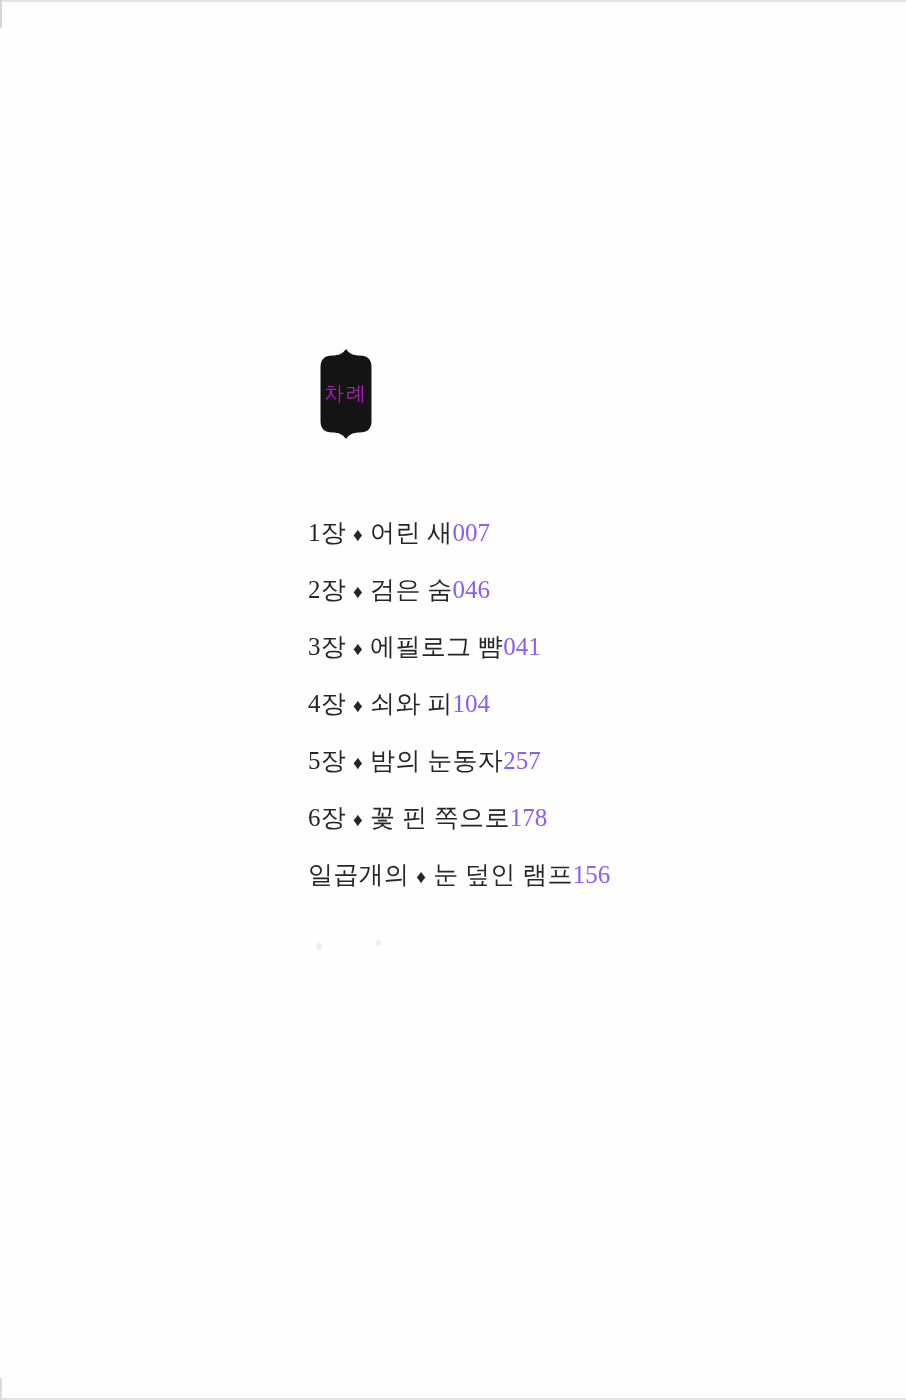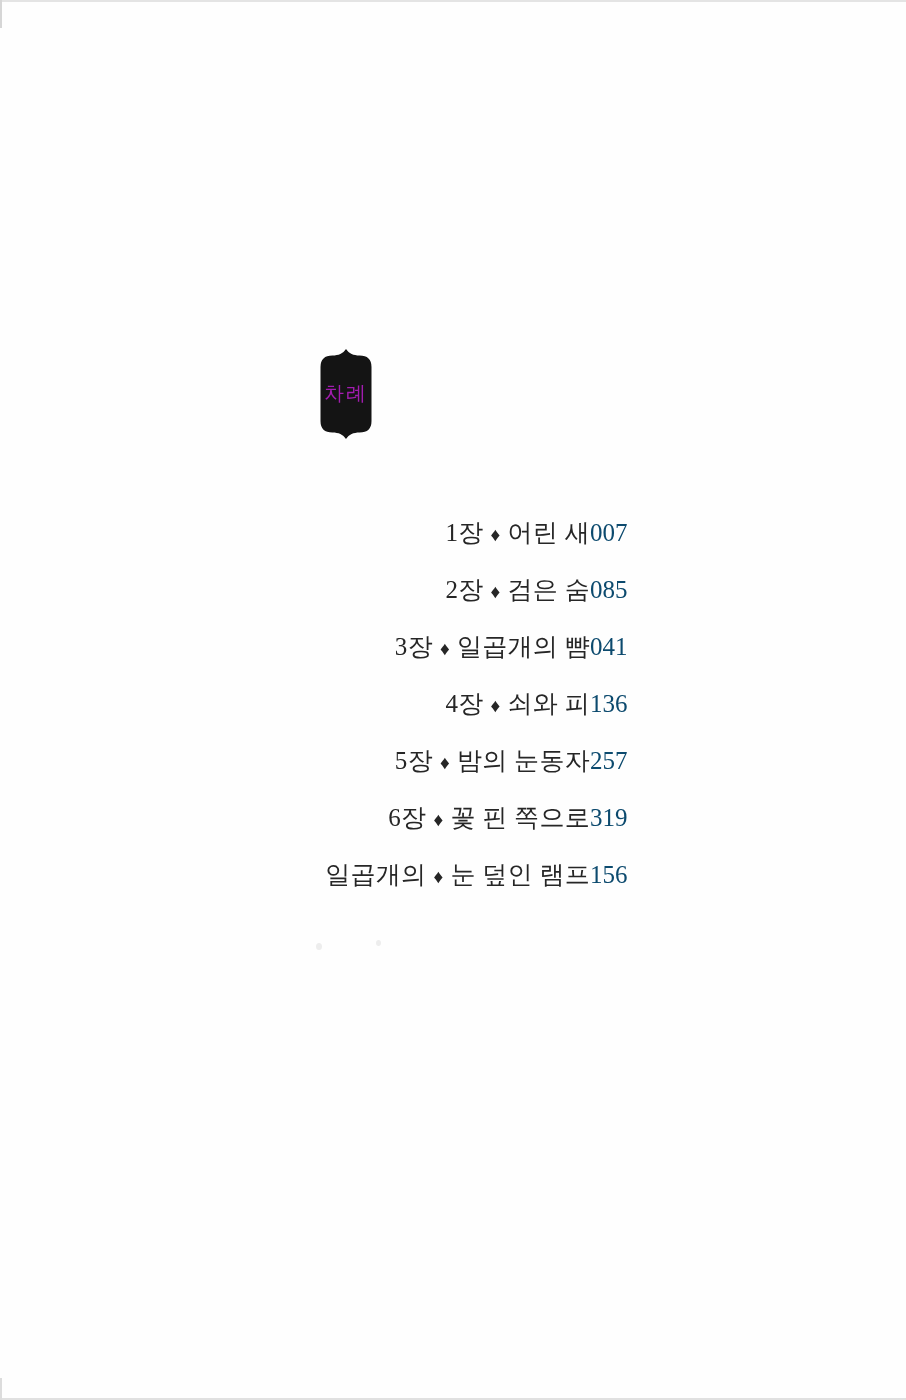--- a/index.html
+++ b/index.html
@@ -63,21 +63,21 @@
 
   
   .toc-list {
     position: absolute;
     left: 308px;
     top: 505px;
     width: 322px;
   }
   .toc-row {
     display: flex;
-    justify-content: flex-end;
+    justify-content: flex-start;
     align-items: center;
     height: 57px;
     font-size: 25px;
     line-height: 1.15;
   }
   .toc-label {
     display: flex;
     align-items: center;
     gap: 7px;
     white-space: nowrap;
@@ -85,21 +85,21 @@
   }
   .diamond {
     font-size: 19px;
     line-height: 1;
     transform: translateY(1px);
   }
   .toc-page {
     width: 40px;
     text-align: left;
     font-size: 25px;
-    color: #0c4a6e;
+    color: #8b5cf6;
   }
 </style>
 </head>
 <body>
 
 <div class="page">
 
   <div class="edge-top"></div>
   <div class="edge-bottom"></div>
   <div class="edge-left-top"></div>
@@ -136,57 +136,57 @@
       </span>
       <span class="toc-page">007</span>
     </div>
 
     <div class="toc-row">
       <span class="toc-label">
         <span>2장</span>
         <span class="diamond">♦</span>
         <span>검은 숨</span>
       </span>
-      <span class="toc-page">085</span>
+      <span class="toc-page">046</span>
     </div>
 
     <div class="toc-row">
       <span class="toc-label">
         <span>3장</span>
         <span class="diamond">♦</span>
-        <span>일곱개의 뺨</span>
+        <span>에필로그 뺨</span>
       </span>
       <span class="toc-page">041</span>
     </div>
 
     <div class="toc-row">
       <span class="toc-label">
         <span>4장</span>
         <span class="diamond">♦</span>
         <span>쇠와 피</span>
       </span>
-      <span class="toc-page">136</span>
+      <span class="toc-page">104</span>
     </div>
 
     <div class="toc-row">
       <span class="toc-label">
         <span>5장</span>
         <span class="diamond">♦</span>
         <span>밤의 눈동자</span>
       </span>
       <span class="toc-page">257</span>
     </div>
 
     <div class="toc-row">
       <span class="toc-label">
         <span>6장</span>
         <span class="diamond">♦</span>
         <span>꽃 핀 쪽으로</span>
       </span>
-      <span class="toc-page">319</span>
+      <span class="toc-page">178</span>
     </div>
 
     <div class="toc-row">
       <span class="toc-label">
         <span>일곱개의</span>
         <span class="diamond">♦</span>
         <span>눈 덮인 램프</span>
       </span>
       <span class="toc-page">156</span>
     </div>

